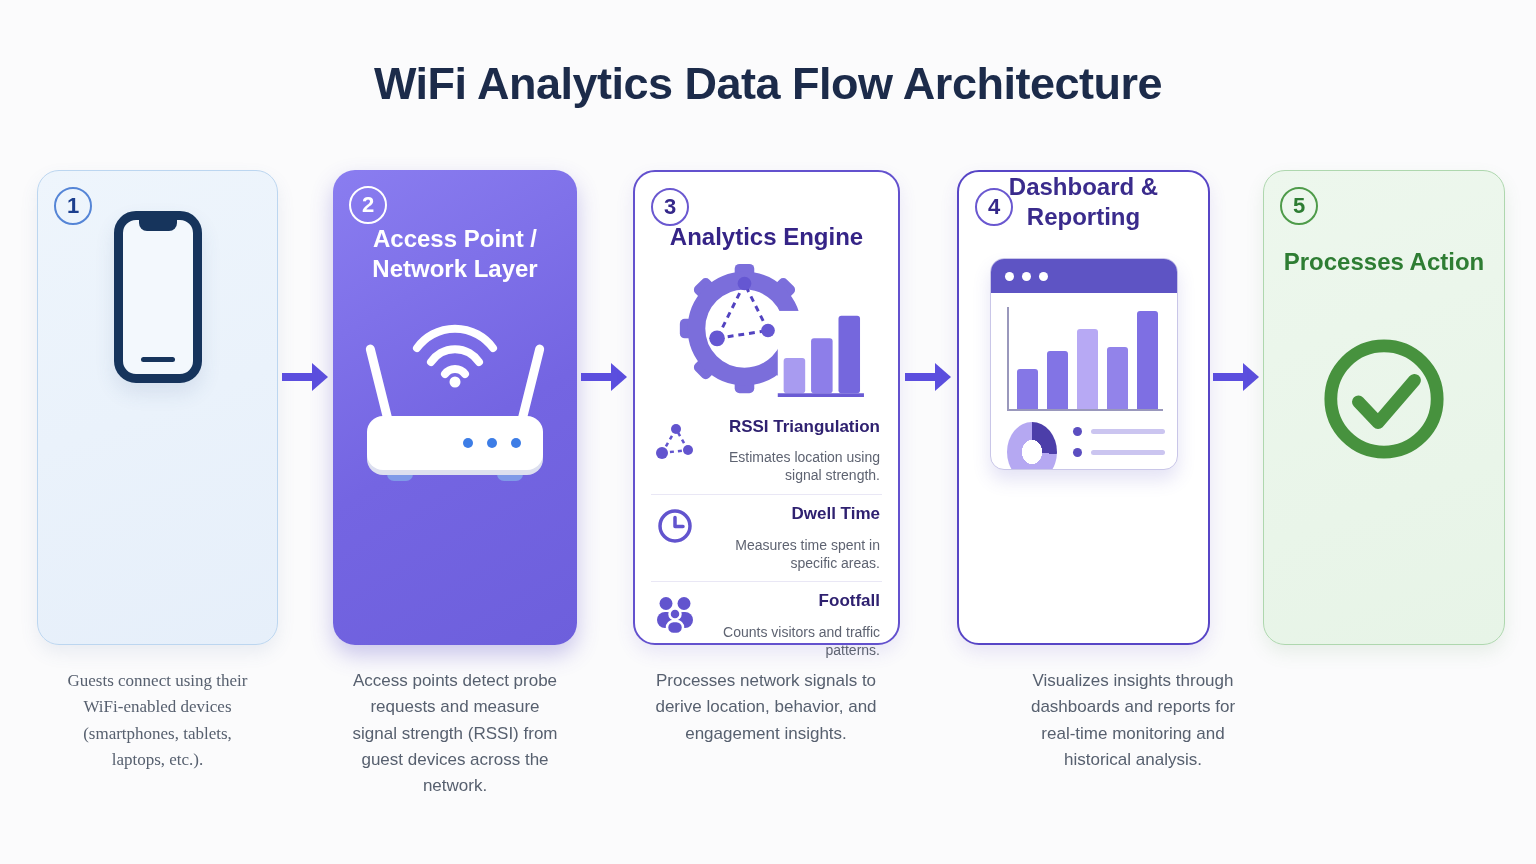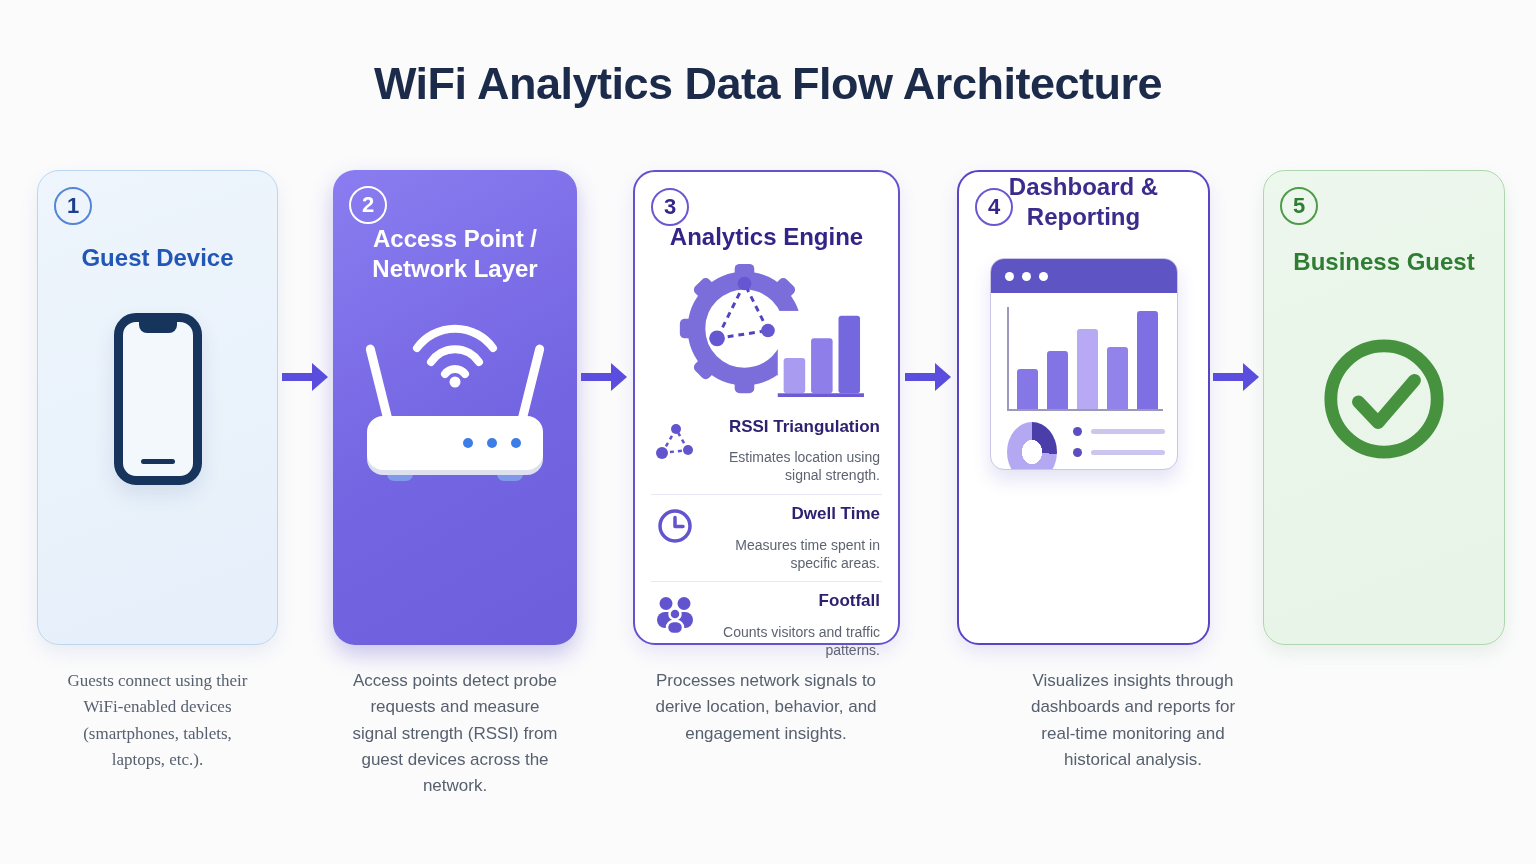--- a/index.html
+++ b/index.html
@@ -142,21 +142,20 @@
 </style>
 </head>
 <body>
 
 <div class="canvas">
 
   <div class="page-title">WiFi Analytics Data Flow Architecture</div>
 
   <div class="card card1">
     <div class="badge">1</div>
-    <div class="card-title">Guest Device</div>
     <div class="phone">
       <div class="phone-notch"></div>
       <div class="phone-homebar"></div>
     </div>
   </div>
 
   <svg class="arrow a1" viewBox="0 0 46 30">
     <rect x="0" y="11" width="30" height="8" fill="#5b4ede"></rect>
     <polygon points="30,1 46,15 30,29" fill="#5b4ede"></polygon>
   </svg>
@@ -311,21 +310,21 @@
     </div>
   </div>
 
   <svg class="arrow a4" viewBox="0 0 46 30">
     <rect x="0" y="11" width="30" height="8" fill="#5b4ede"></rect>
     <polygon points="30,1 46,15 30,29" fill="#5b4ede"></polygon>
   </svg>
 
   <div class="card card5">
     <div class="badge">5</div>
-    <div class="card-title">Business Guest</div>
+    <div class="card-title">Processes Action</div>
     <div class="check-wrap">
       <svg width="128" height="128" viewBox="0 0 130 130">
         <circle cx="65" cy="65" r="54" stroke="#47923e" stroke-width="13" fill="none"></circle>
         <path d="M39 68 L59 89 L96 46" stroke="#47923e" stroke-width="13" fill="none" stroke-linecap="round" stroke-linejoin="round"></path>
       </svg>
     </div>
   </div>
 
   <div class="desc desc1">Guests connect using their WiFi-enabled devices (smartphones, tablets, laptops, etc.).</div>
   <div class="desc desc2">Access points detect probe requests and measure signal strength (RSSI) from guest devices across the network.</div>

